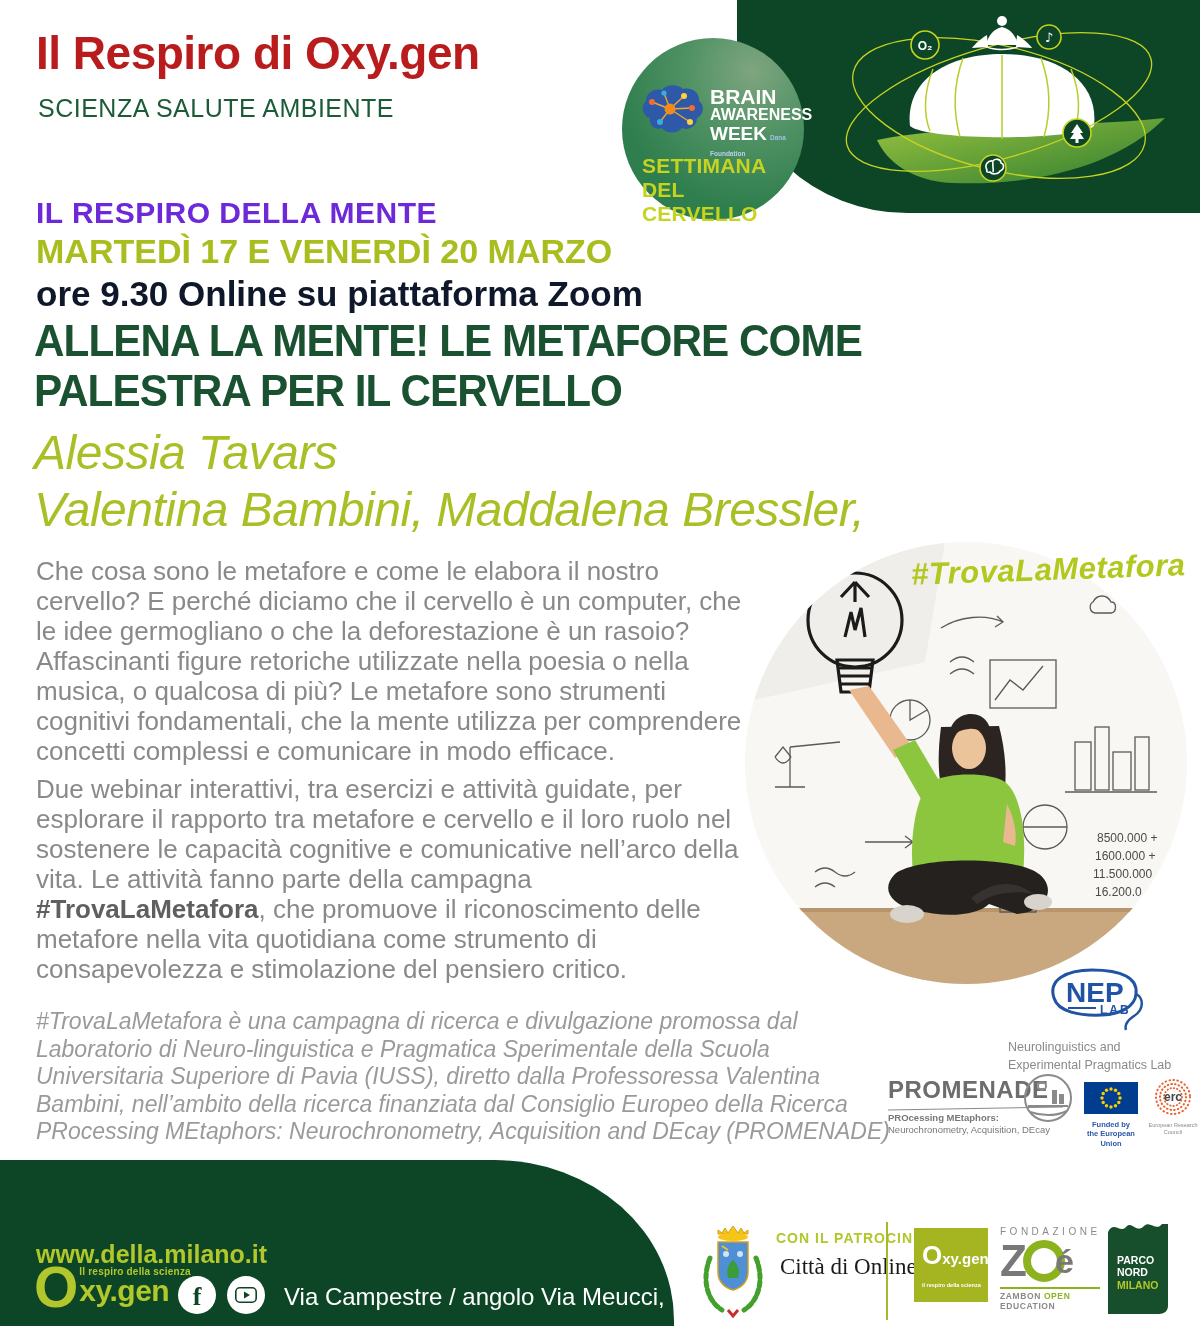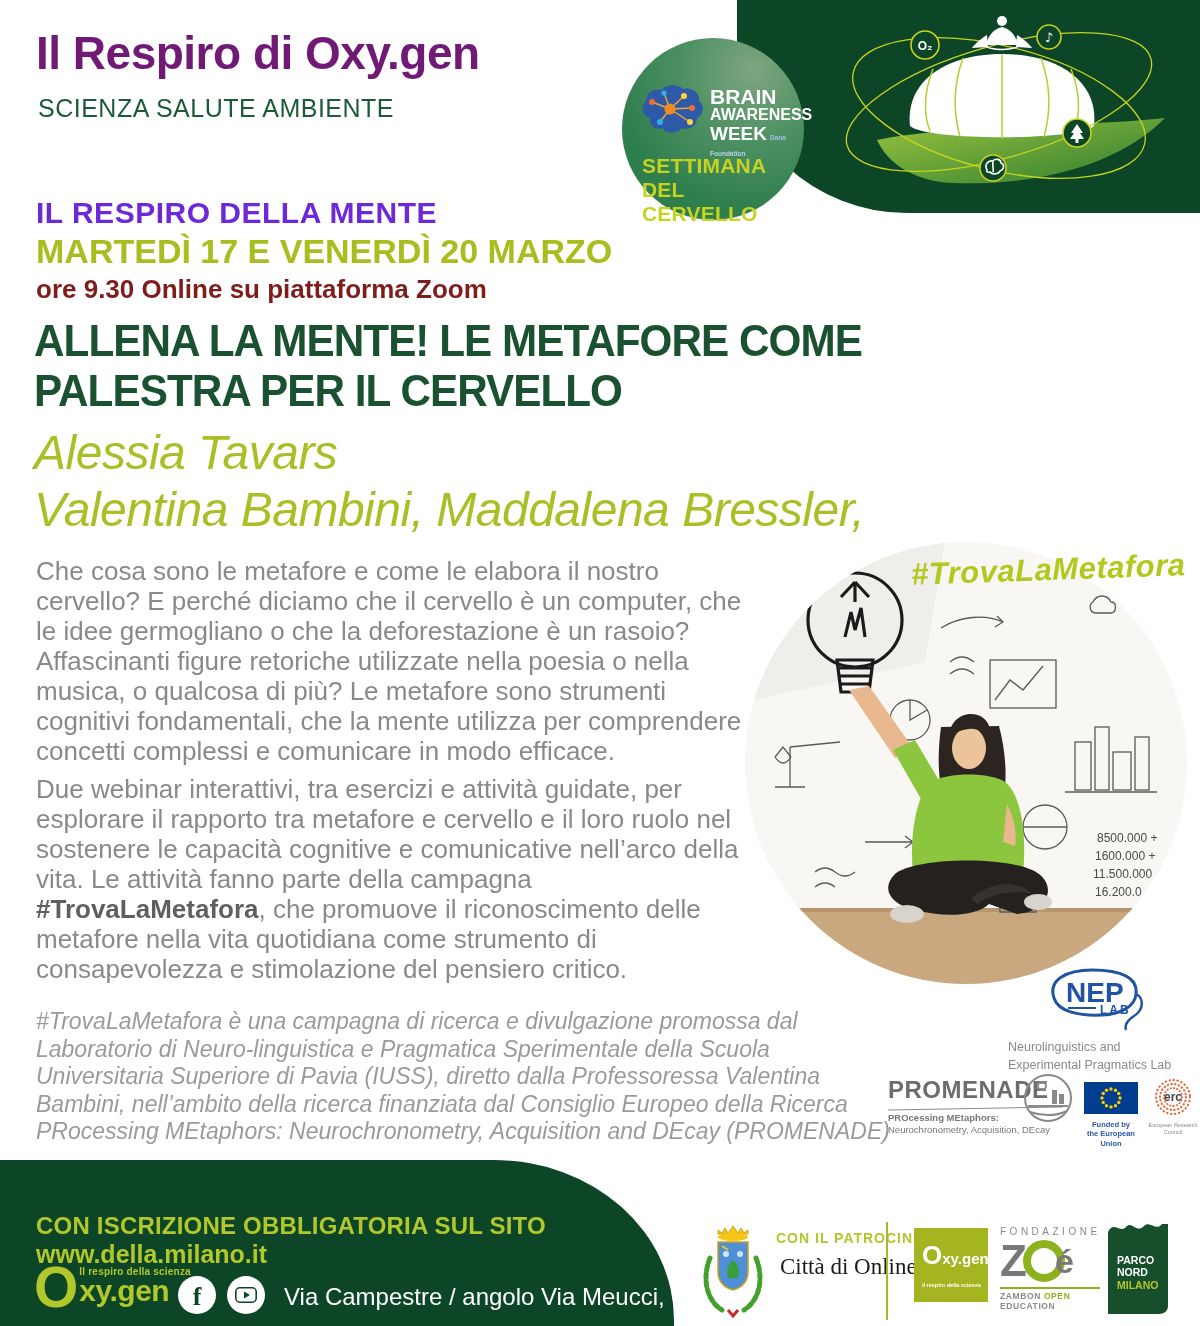--- a/index.html
+++ b/index.html
@@ -1,39 +1,39 @@
 <!DOCTYPE html>
 <html><head>
 <meta charset="utf-8">
 <style>
   html,body{margin:0;padding:0;background:#ffffff;}
   .page{position:relative;width:1200px;height:1326px;background:#fff;overflow:hidden;
         font-family:"Liberation Sans",sans-serif;}
   .abs{position:absolute;}
 
   
-  .main-title{left:36px;top:26px;font-size:46px;font-weight:800;color:#701a75;letter-spacing:-0.5px;}
+  .main-title{left:36px;top:26px;font-size:46px;font-weight:800;color:#b91c1c;letter-spacing:-0.5px;}
   .main-subtitle{left:38px;top:94px;font-size:25px;font-weight:500;color:#1b5b36;letter-spacing:0.5px;}
 
   
   .tr-block{left:737px;top:0;width:463px;height:213px;background:#0d4626;border-bottom-left-radius:170px 160px;}
   .baw-badge{left:622px;top:38px;width:182px;height:182px;border-radius:50%;
              background:radial-gradient(circle at 72% 18%,#7fa57f 0%,#4e9163 35%,#2f7e4d 70%,#26744526 100%),#2f7e4d;}
   .baw-text{left:88px;top:48px;color:#fff;line-height:1.02;}
   .baw-l1{font-size:21px;font-weight:800;}
   .baw-l2{font-size:16px;font-weight:800;}
   .baw-l3{font-size:19px;font-weight:800;display:inline-block;}
   .baw-dana{font-size:6.5px;color:#bcd0e8;font-weight:700;margin-left:3px;}
   .baw-dana b{color:#9fc0ea;}
   .baw-settimana{left:20px;top:116px;color:#c6d320;font-size:21px;font-weight:800;line-height:1.15;letter-spacing:0.2px;}
 
   
   .series-title{left:36px;top:196px;font-size:30px;font-weight:700;color:#6d28d9;letter-spacing:0.5px;}
   .event-dates{left:36px;top:232px;font-size:34px;font-weight:800;color:#a9bd1f;}
-  .event-time{left:36px;top:274px;font-size:26px;font-weight:700;color:#7f1d1d;}
+  .event-time{left:36px;top:274px;font-size:35px;font-weight:700;color:#0f172a;}
   .headline{left:34px;top:316px;font-size:44px;font-weight:800;color:#1a5231;line-height:1.14;
             letter-spacing:-1px;transform:scaleX(0.96);transform-origin:left top;}
   .speakers{left:34px;top:424px;font-size:48px;font-style:italic;font-weight:500;color:#aabf26;line-height:1.19;letter-spacing:-0.5px;}
 
   
   .para{left:36px;width:712px;font-size:26px;color:#898989;line-height:30px;}
   .p1{top:556px;}
   .p2{top:774px;}
   .hashtag-bold{font-weight:700;color:#5f5f5f;}
   .note{left:36px;top:1008px;width:868px;font-size:23px;font-style:italic;color:#9a9a9a;line-height:27.5px;}
@@ -319,21 +319,20 @@
         <circle cx="22" cy="19" r="17" stroke-width="2" stroke-dasharray="0.6 3.4"></circle>
         <circle cx="22" cy="19" r="13" stroke-width="2" stroke-dasharray="0.6 3.1"></circle>
         <circle cx="22" cy="19" r="9" stroke-width="1.8" stroke-dasharray="0.5 2.8"></circle>
       </g>
       <text x="22" y="23" text-anchor="middle" font-family="Liberation Sans, sans-serif" font-size="12" font-weight="700" fill="#444444">erc</text>
     </svg>
     <div class="erc-caption">European Research Council</div>
   </div>
 
   <div class="abs footer-block"></div>
-  <div class="abs f-line f2">CON ISCRIZIONE OBBLIGATORIA SUL SITO</div>
   <div class="abs f-site">www.della.milano.it</div>
 
   <div class="abs footer-logo">
     <span class="fl-o">O</span>
     <span class="fl-stack">
       <span class="fl-tag">Il respiro della scienza</span>
       <span class="fl-rest">xy.gen</span>
     </span>
   </div>
 

